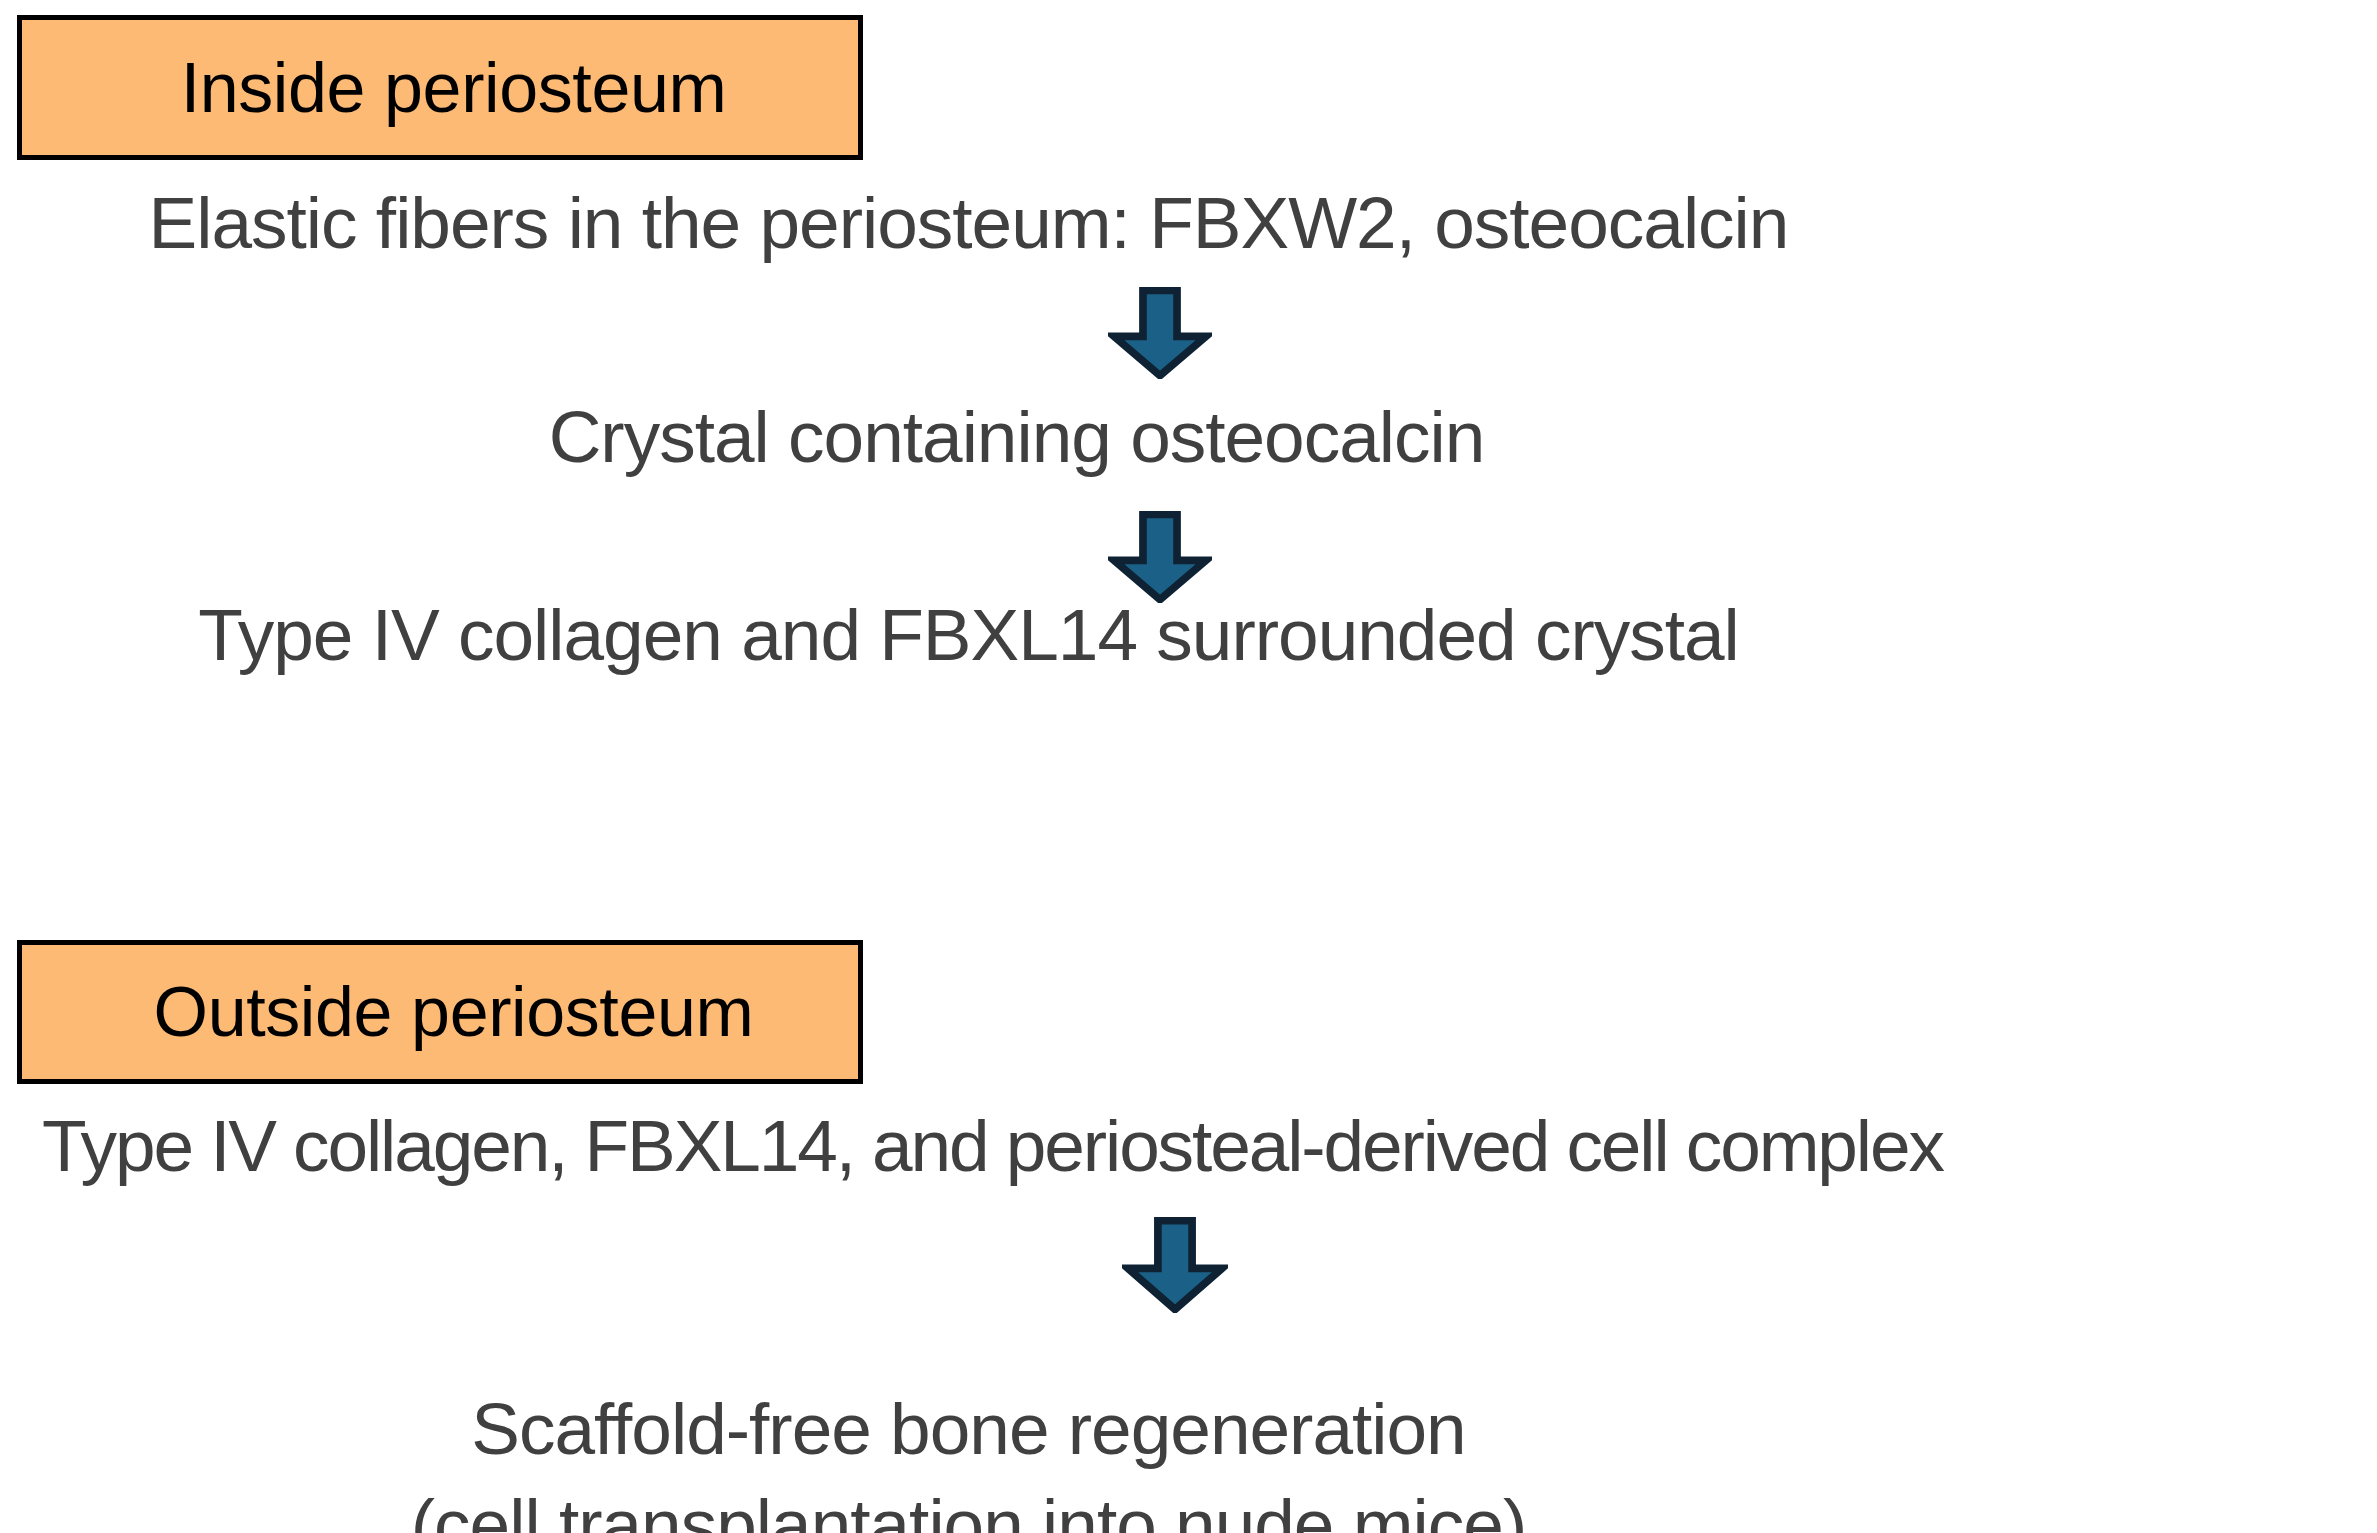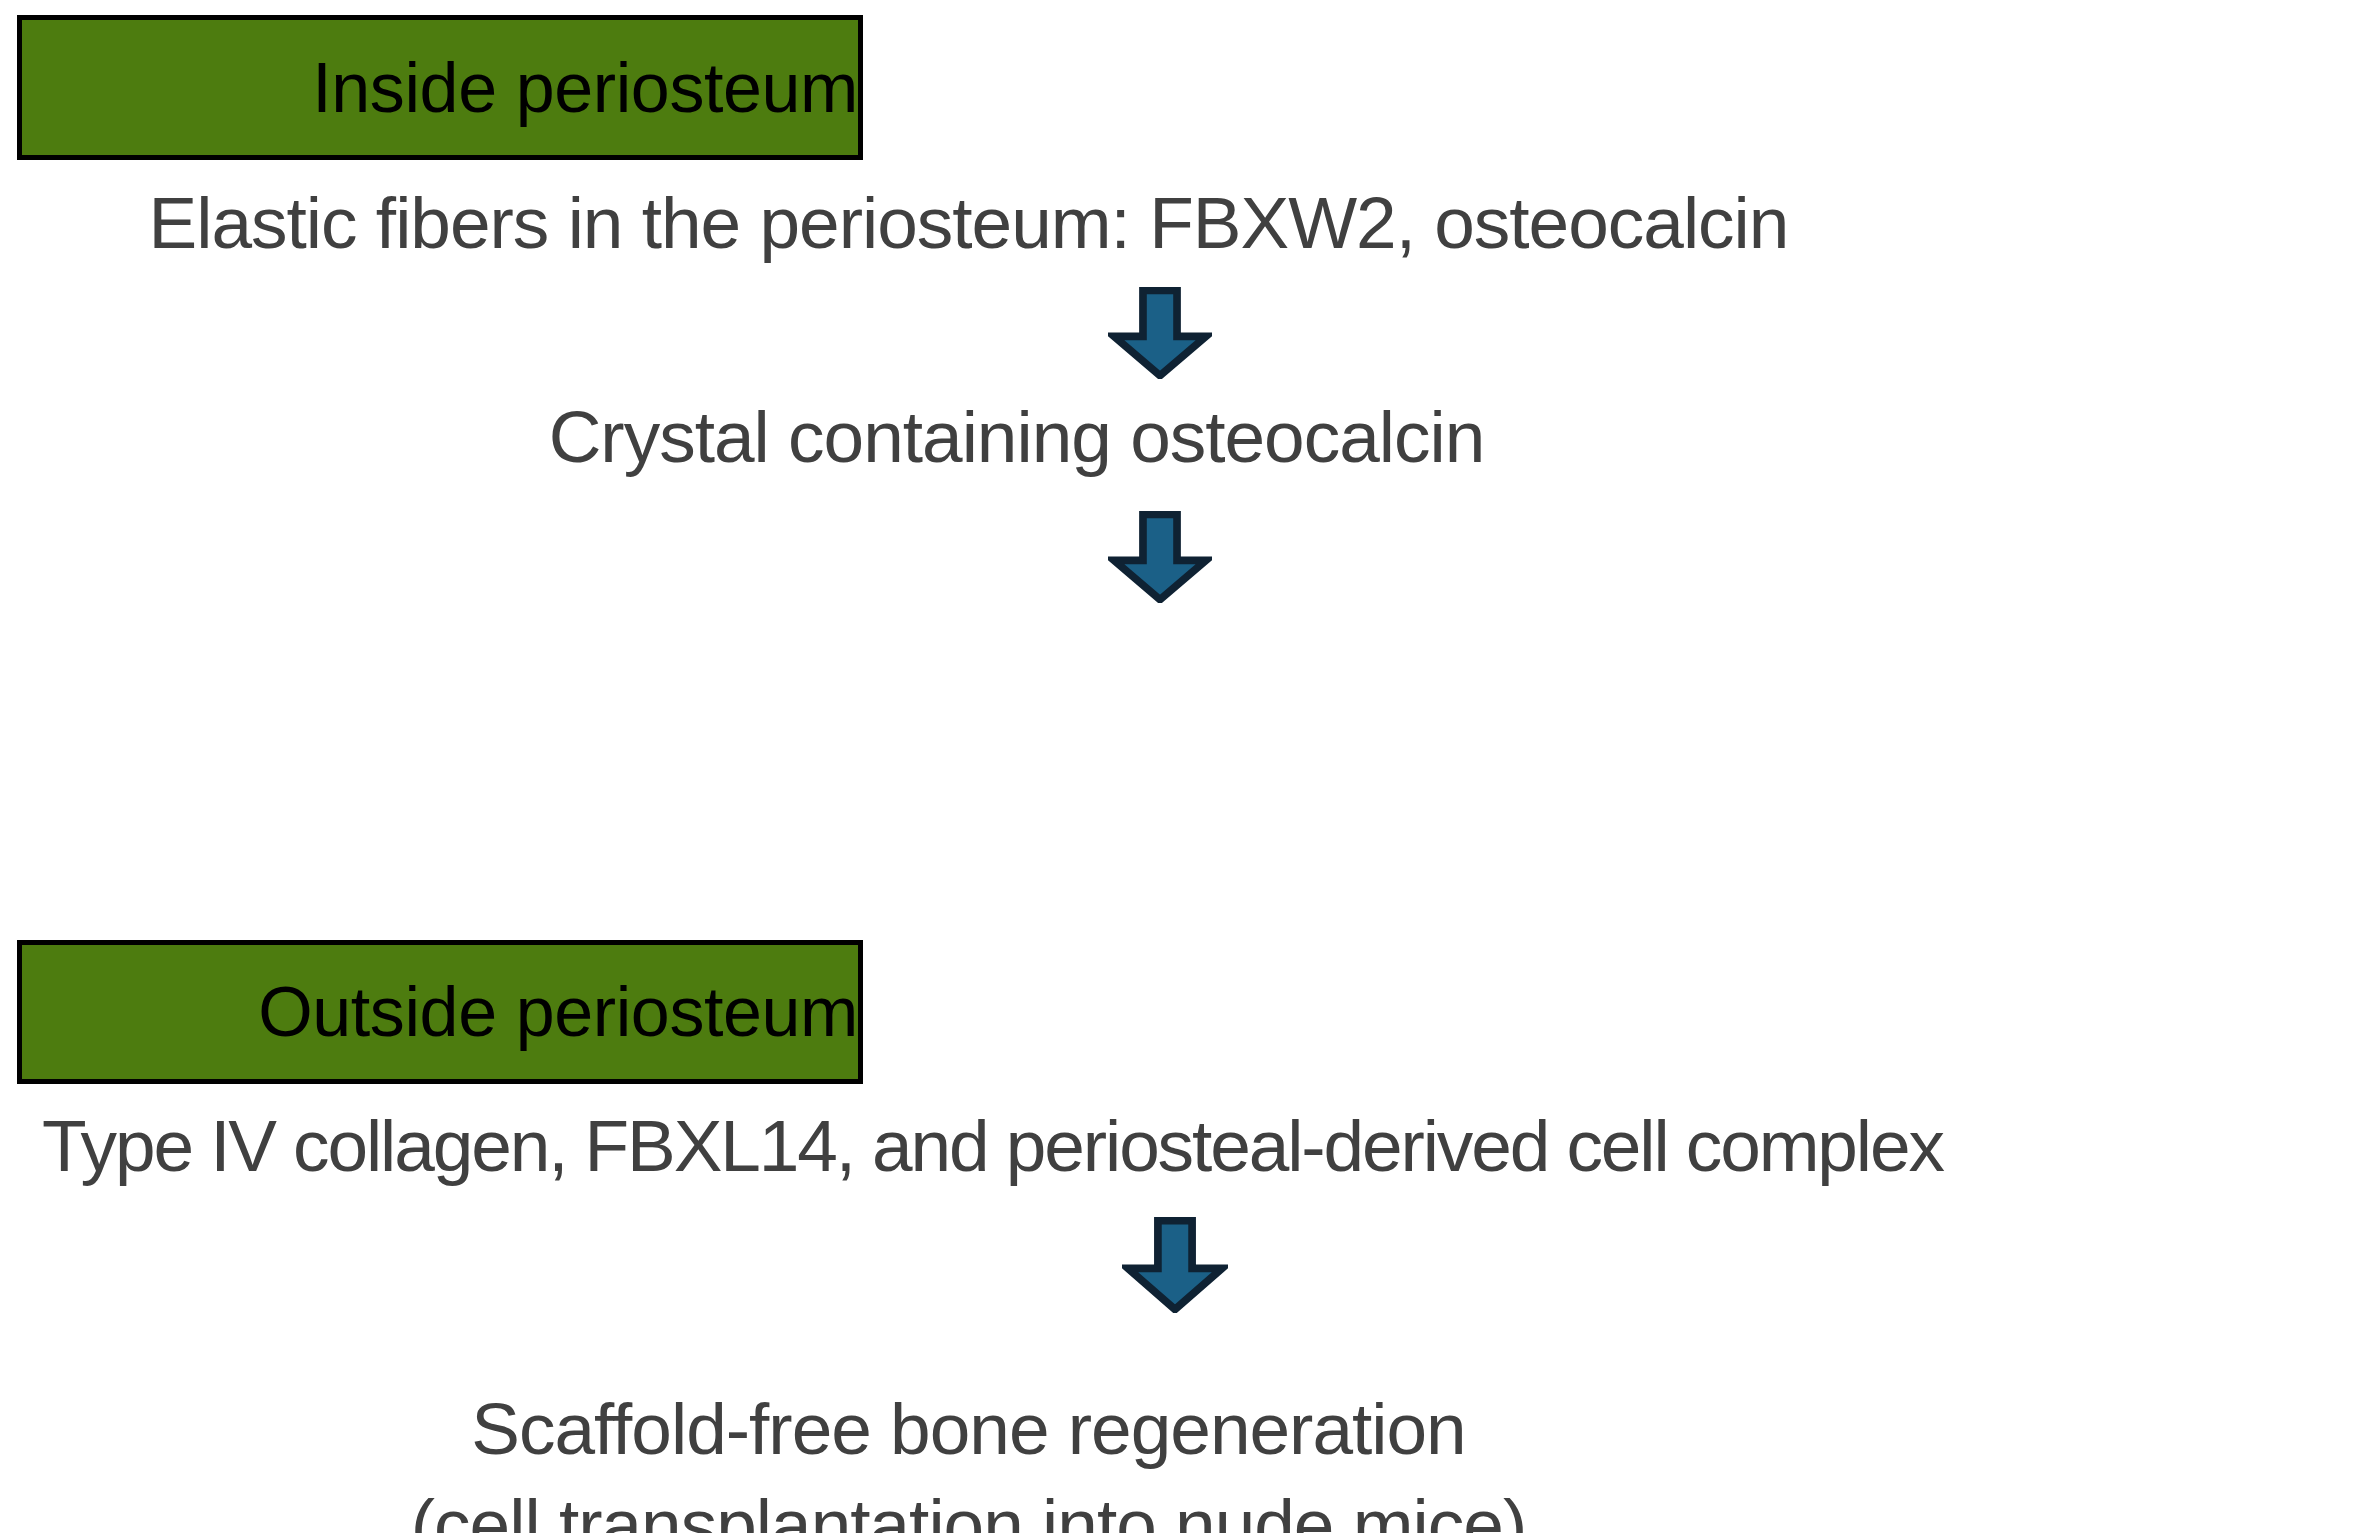--- a/index.html
+++ b/index.html
@@ -19,24 +19,24 @@
     width: 2377px;
     height: 1533px;
     background: #ffffff;
   }
 
   
   .label-box {
     position: absolute;
     box-sizing: border-box;
     border: 5.1px solid #000000;
-    background: #4d7c0f;
+    background: #fdba74;
     display: flex;
     align-items: center;
-    justify-content: flex-end;
+    justify-content: center;
   }
   .label-box .label-text {
     font-size: 70px;
     line-height: 1;
     letter-spacing: -0.4px;
     padding-left: 27px;
     white-space: nowrap;
     color: #000000;
   }
 
@@ -92,20 +92,21 @@
   </div>
 
   <div class="flow-text" id="line-crystal">Crystal containing osteocalcin</div>
 
   <div class="arrow" id="arrow-2">
     <svg viewBox="0 0 122 108" width="104" height="92" aria-hidden="true">
       <polygon points="41,4 81,4 81,58 115,58 61,104 7,58 41,58" fill="#1b6087" stroke="#0f2233" stroke-width="9" stroke-linejoin="miter"></polygon>
     </svg>
   </div>
 
+  <div class="flow-text" id="line-typeiv">Type IV collagen and FBXL14 surrounded crystal</div>
 
   <div class="label-box" id="box-outside">
     <span class="label-text">Outside periosteum</span>
   </div>
 
   <div class="flow-text tight" id="line-complex">Type IV collagen, FBXL14, and periosteal-derived cell complex</div>
 
   <div class="arrow" id="arrow-3">
     <svg viewBox="0 0 124 112" width="106" height="96" aria-hidden="true">
       <polygon points="42,4 82,4 82,60 117,60 62,108 7,60 42,60" fill="#1b6087" stroke="#0f2233" stroke-width="9" stroke-linejoin="miter"></polygon>

